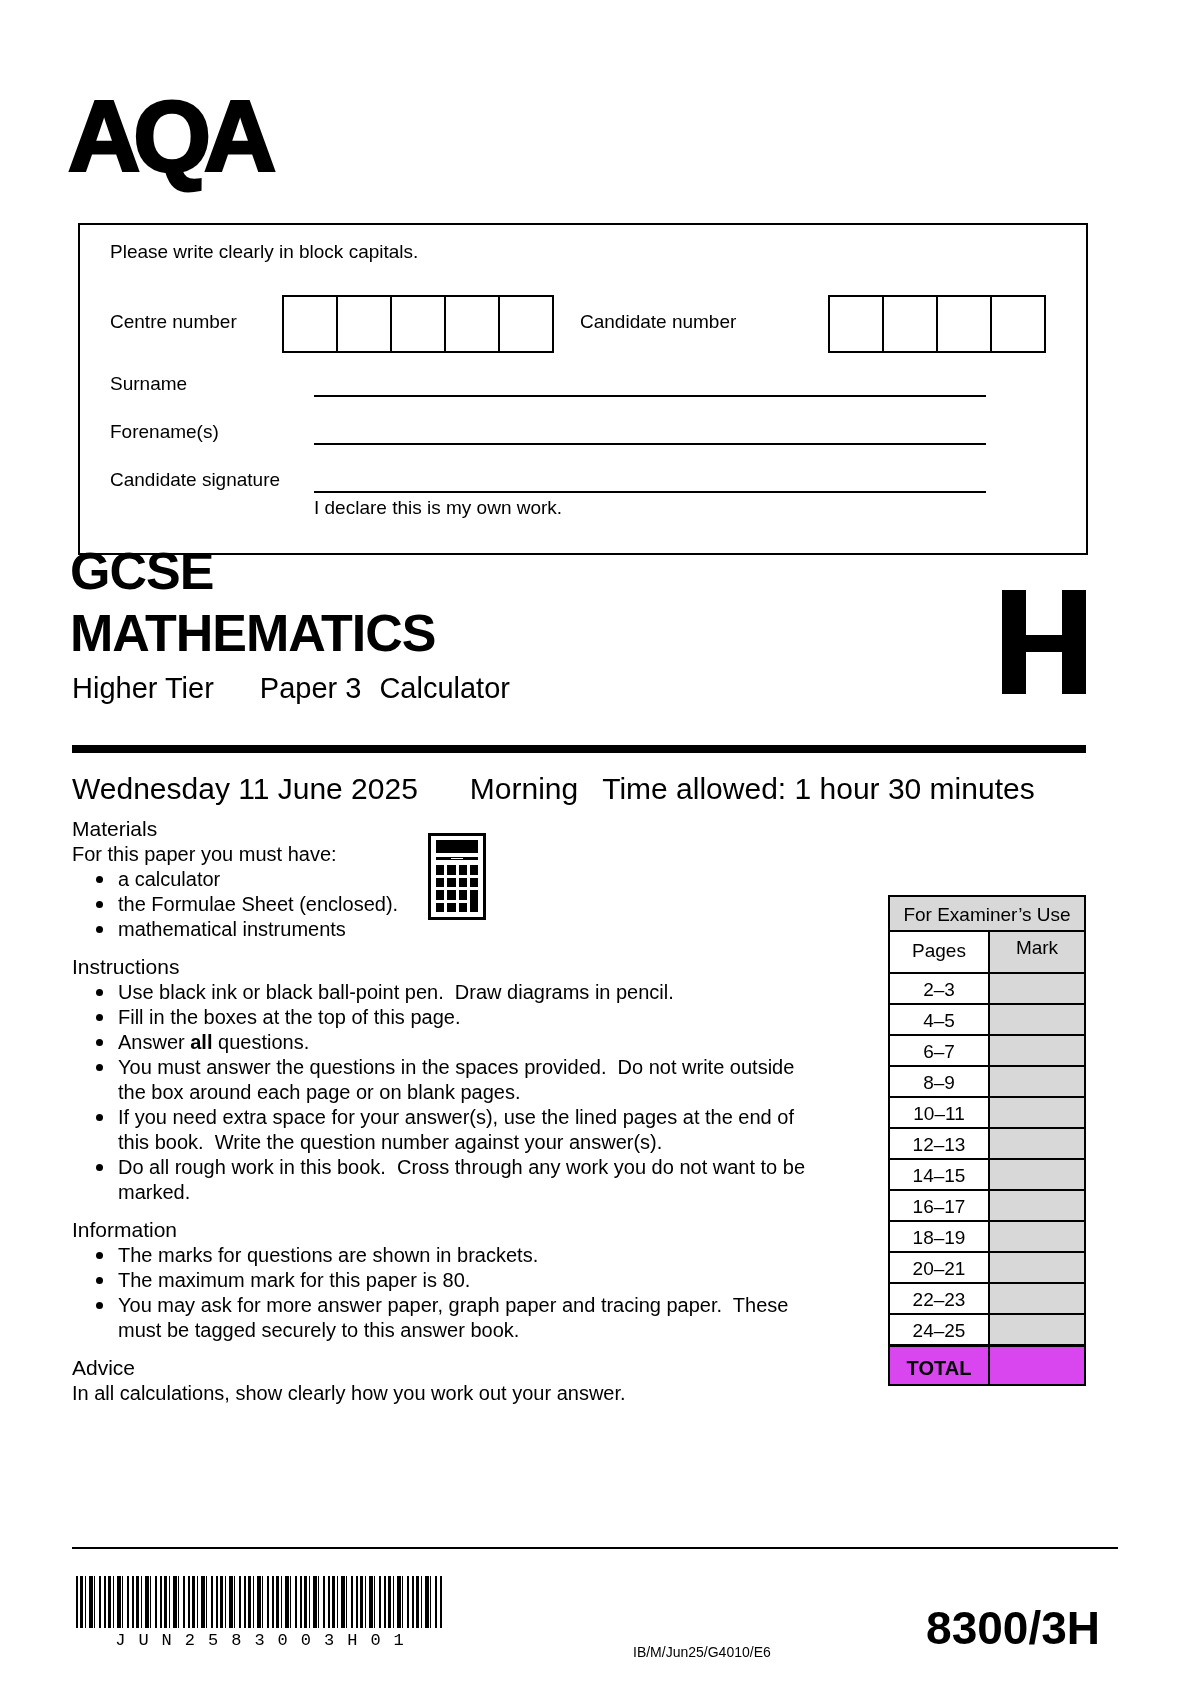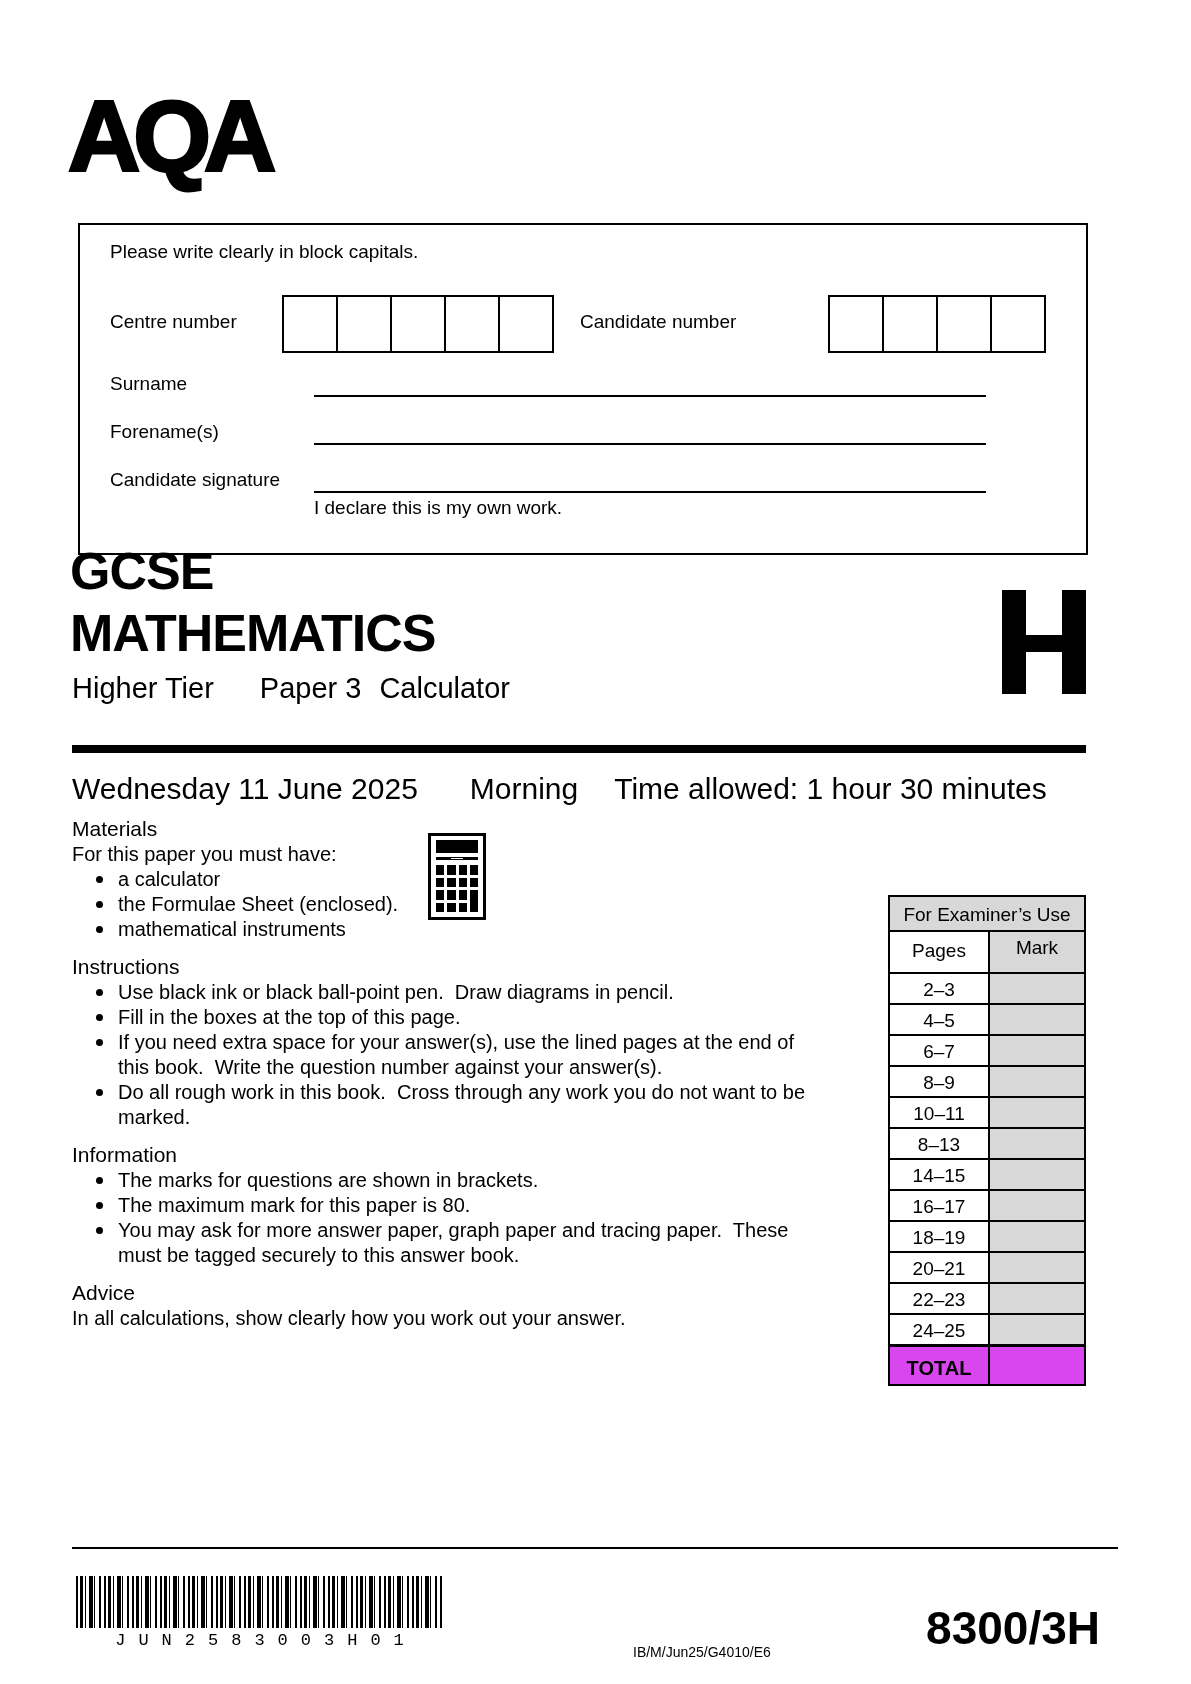--- a/index.html
+++ b/index.html
@@ -29,21 +29,21 @@
   .big-h { position:absolute; left:1002px; top:590px; width:84px; height:104px; }
   .big-h .bar { position:absolute; top:0; bottom:0; width:24px; background:#000; }
   .big-h .bar.r { right:0; }
   .big-h .cross { position:absolute; left:22px; right:22px; top:45px; height:17px; background:#000; }
   .subtitle { position:absolute; left:72px; top:672px; font-size:29px; }
   .subtitle .tier { margin-right:46px; }
   .subtitle .paper { margin-right:18px; }
   .rule { position:absolute; left:72px; top:745px; width:1014px; height:8px; background:#000; }
   .dateline { position:absolute; left:72px; top:772px; font-size:30px; white-space:nowrap; }
   .dateline .d1 { margin-right:52px; }
-  .dateline .d2 { margin-right:36px; }
+  .dateline .d2 { margin-right:24px; }
   
   .left-col { position:absolute; left:72px; top:816px; width:742px; }
   .sec-h { font-size:21px; font-weight:normal; line-height:26px; margin-top:12px; }
   .sec-h:first-child { margin-top:0; }
   .plain-line, .bullet { font-size:20px; line-height:25px; white-space:pre-wrap; }
   .bullet { position:relative; padding-left:46px; }
   .bullet .dot { position:absolute; left:24px; top:9px; width:7px; height:7px; border-radius:50%; background:#000; }
   
   .calc { position:absolute; left:428px; top:833px; width:58px; height:87px; border:3px solid #000; background:#fff; }
   .calc-display { position:absolute; left:5px; right:5px; top:4px; height:13px; background:#000; }
@@ -138,20 +138,22 @@
   <div class="left-col">
     <div class="sec-h">Materials</div>
     <div class="plain-line">For this paper you must have:</div>
     <div class="bullet"><span class="dot"></span><span>a calculator</span></div>
     <div class="bullet"><span class="dot"></span><span>the Formulae Sheet (enclosed).</span></div>
     <div class="bullet"><span class="dot"></span><span>mathematical instruments</span></div>
 
     <div class="sec-h">Instructions</div>
     <div class="bullet"><span class="dot"></span><span>Use black ink or black ball-point pen.  Draw diagrams in pencil.</span></div>
     <div class="bullet"><span class="dot"></span><span>Fill in the boxes at the top of this page.</span></div>
+    <div class="bullet"><span class="dot"></span><span>Answer </span><span style="font-weight:bold">all</span><span> questions.</span></div>
+    <div class="bullet"><span class="dot"></span><span>You must answer the questions in the spaces provided.  Do not write outside the box around each page or on blank pages.</span></div>
     <div class="bullet"><span class="dot"></span><span>If you need extra space for your answer(s), use the lined pages at the end of this book.  Write the question number against your answer(s).</span></div>
     <div class="bullet"><span class="dot"></span><span>Do all rough work in this book.  Cross through any work you do not want to be marked.</span></div>
 
     <div class="sec-h">Information</div>
     <div class="bullet"><span class="dot"></span><span>The marks for questions are shown in brackets.</span></div>
     <div class="bullet"><span class="dot"></span><span>The maximum mark for this paper is 80.</span></div>
     <div class="bullet"><span class="dot"></span><span>You may ask for more answer paper, graph paper and tracing paper.  These must be tagged securely to this answer book.</span></div>
 
     <div class="sec-h">Advice</div>
     <div class="plain-line">In all calculations, show clearly how you work out your answer.</div>
@@ -200,21 +202,21 @@
       </div>
     <div class="et-row">
         <div class="c1">8–9</div>
         <div class="c2"></div>
       </div>
     <div class="et-row">
         <div class="c1">10–11</div>
         <div class="c2"></div>
       </div>
     <div class="et-row">
-        <div class="c1">8–13</div>
+        <div class="c1">12–13</div>
         <div class="c2"></div>
       </div>
     <div class="et-row">
         <div class="c1">14–15</div>
         <div class="c2"></div>
       </div>
     <div class="et-row">
         <div class="c1">16–17</div>
         <div class="c2"></div>
       </div>

